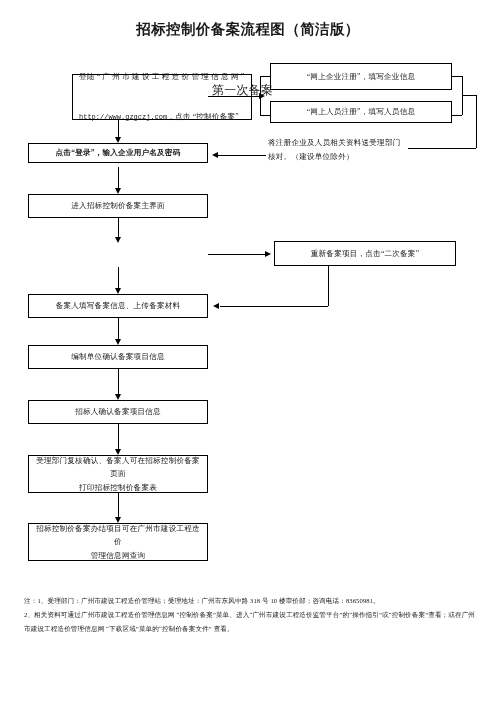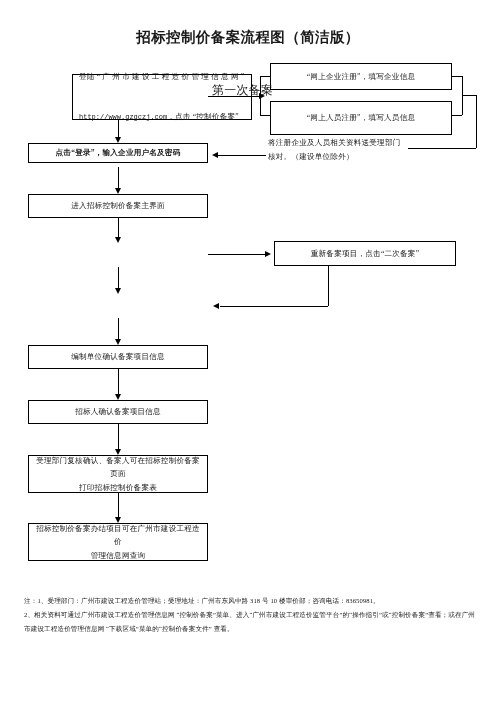--- a/index.html
+++ b/index.html
@@ -18,21 +18,21 @@
   #page {
     position: relative;
     width: 496px;
     height: 702px;
   }
 
   
   .title {
     position: absolute;
     left: 0;
-    top: 28px;
+    top: 20px;
     width: 496px;
     text-align: center;
     font-size: 14.5px;
     font-weight: bold;
     letter-spacing: 0.4px;
     font-family: "Liberation Sans", "DejaVu Sans", sans-serif;
   }
 
   
   .box {
@@ -139,40 +139,43 @@
       <div>
         <span class="mono-line">http://www.gzgczj.com</span><span>，点击 “控制价备案”</span>
       </div>
     </div>
   </div>
 
   <div class="box" style="left:270px; top:63px; width:182px; height:27px;">
     <div class="inner">“网上企业注册”，填写企业信息</div>
   </div>
 
-  <div class="box" style="left:270px; top:101px; width:182px; height:34px;">
+  <div class="box" style="left:270px; top:101px; width:182px; height:22px;">
     <div class="inner">“网上人员注册”，填写人员信息</div>
   </div>
 
   <div class="note" style="left:268px; top:136px; width:200px;">将注册企业及人员相关资料送受理部门
 核对。（建设单位除外）</div>
 
   <div class="box" style="left:28px; top:143px; width:180px; height:20px;font-weight:bold;">
     <div class="inner">点击“登录”，输入企业用户名及密码</div>
   </div>
 
   <div class="box" style="left:28px; top:194px; width:180px; height:24px;">
     <div class="inner">进入招标控制价备案主界面</div>
   </div>
 
 
   <div class="box" style="left:274px; top:241px; width:182px; height:25px;">
     <div class="inner">重新备案项目，点击“二次备案”</div>
   </div>
 
+  <div class="box" style="left:28px; top:294px; width:180px; height:24px;">
+    <div class="inner">备案人填写备案信息、上传备案材料</div>
+  </div>
 
   <div class="box" style="left:28px; top:345px; width:180px; height:24px;">
     <div class="inner">编制单位确认备案项目信息</div>
   </div>
 
   <div class="box" style="left:28px; top:455px; width:180px; height:38px;">
     <div class="inner">受理部门复核确认、备案人可在招标控制价备案页面
 打印招标控制价备案表</div>
   </div>
 

